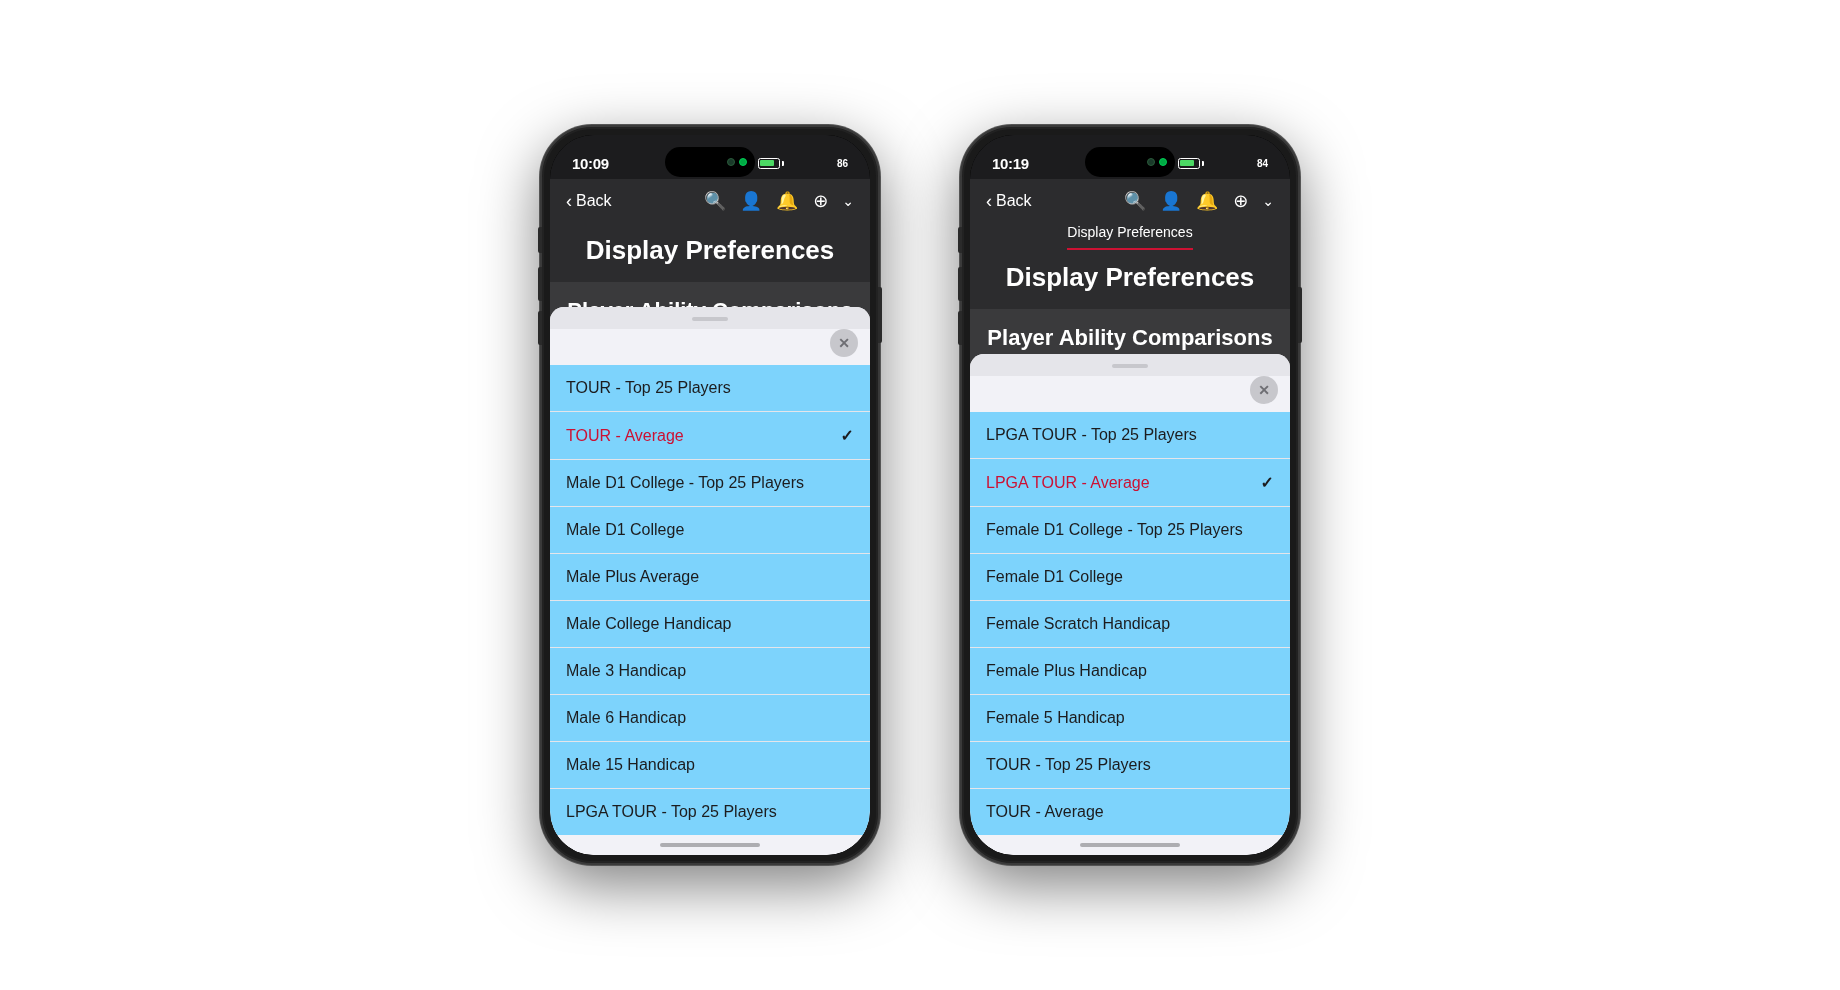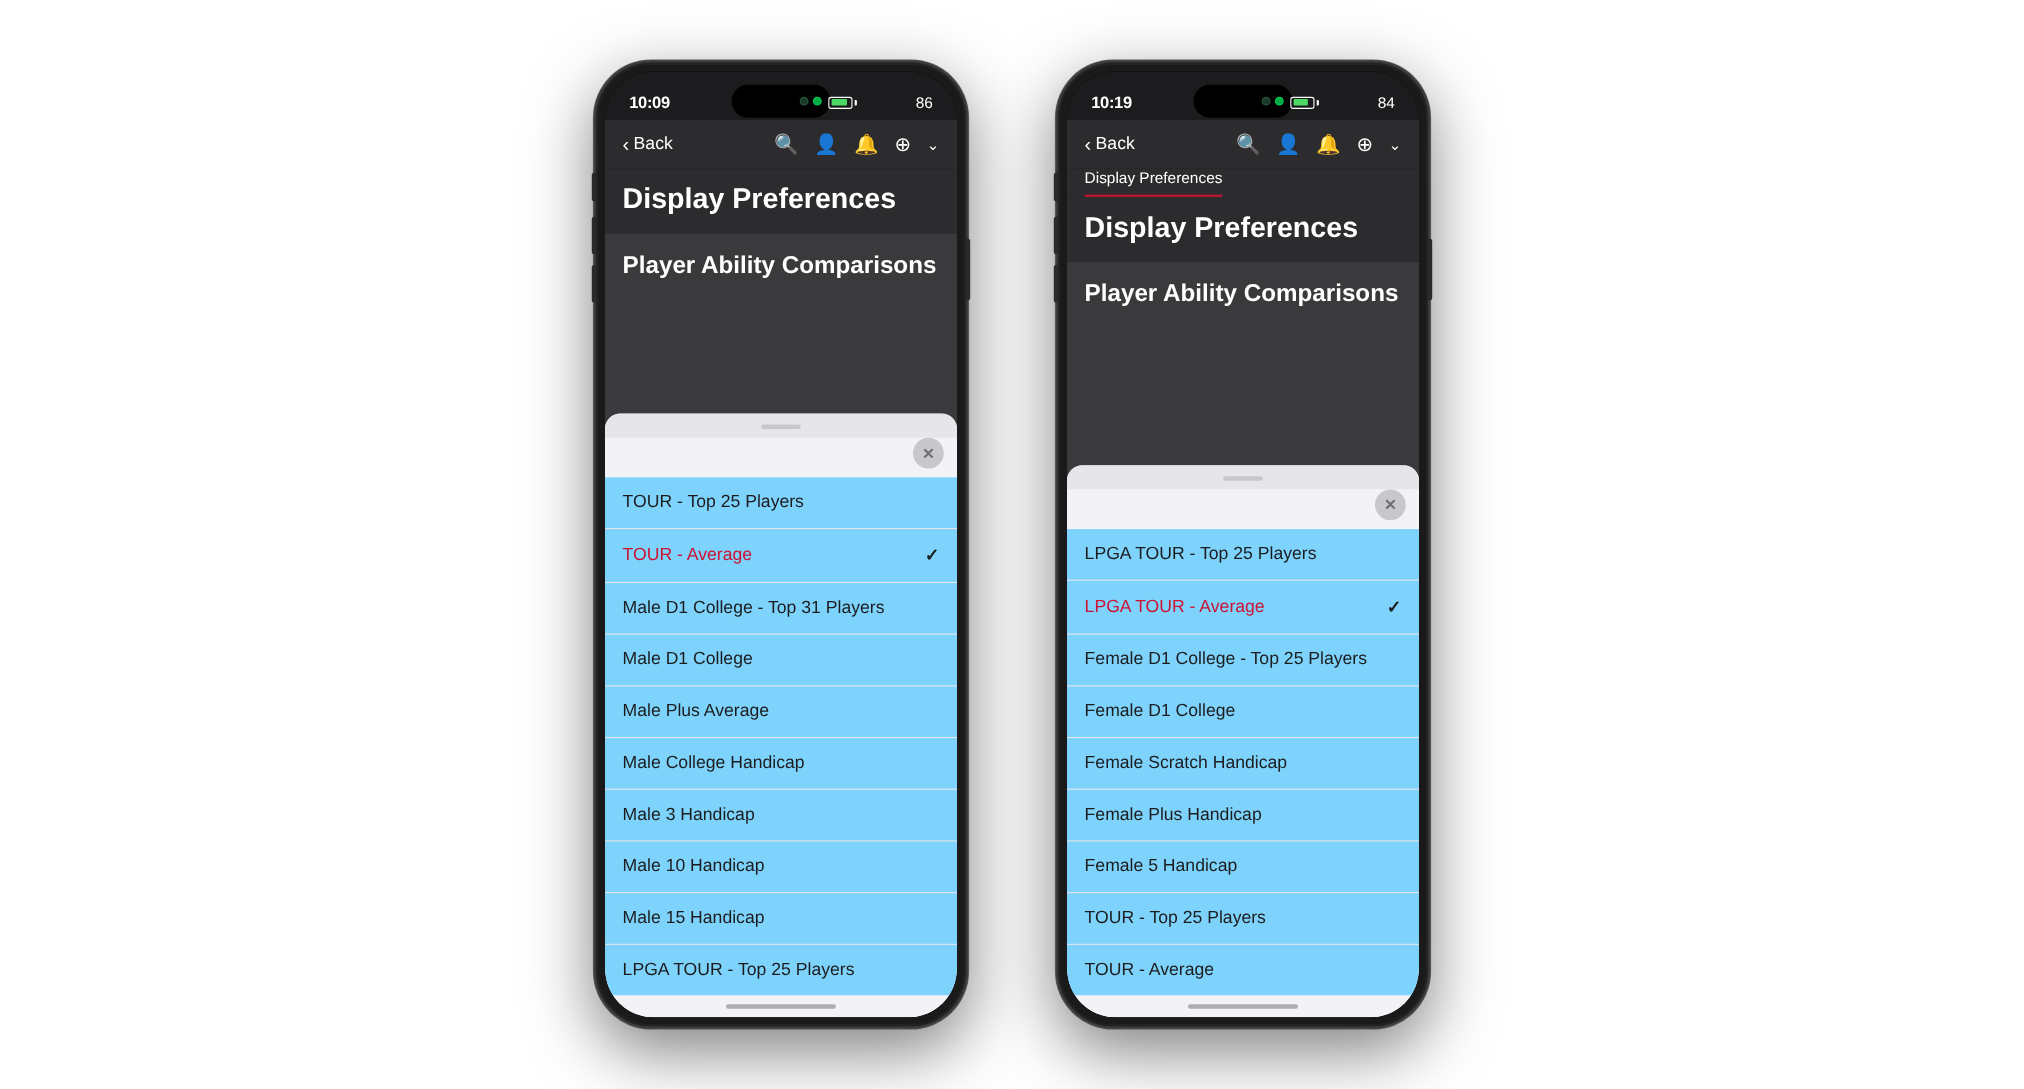--- a/index.html
+++ b/index.html
@@ -10,21 +10,22 @@
       display: flex;
       justify-content: center;
       align-items: center;
       gap: 80px;
       font-family: -apple-system, BlinkMacSystemFont, 'SF Pro Display', 'Helvetica Neue', Arial, sans-serif;
     }
 
     .phone-wrapper {
       position: relative;
       width: 340px;
-      height: 880px;
+      height: 740px;
+      text-align: center;
     }
 
     .phone-body {
       position: absolute;
       inset: 0;
       background: #1a1a1a;
       border-radius: 52px;
       border: 2px solid #3a3a3a;
       box-shadow: 0 0 0 1px #555, inset 0 0 0 2px #222, 0 20px 60px rgba(0,0,0,0.5);
     }
@@ -108,22 +109,22 @@
       background: #4cd964;
       border-radius: 1px;
     }
     .battery-tip {
       width: 2px;
       height: 5px;
       background: #fff;
       border-radius: 0 1px 1px 0;
     }
     .battery-text {
-      font-size: 14px;
-      font-weight: 400;
+      font-size: 10px;
+      font-weight: 700;
       color: #fff;
       padding-left: 48px;
     }
 
     
     .dynamic-island {
       position: absolute;
       top: 12px;
       left: 50%;
       transform: translateX(-50%);
@@ -400,36 +401,36 @@
           </div>
           <div class="sheet-list" id="sheet-list-left">
               <div class="sheet-item">
                 <span>TOUR - Top 25 Players</span>
               </div>
               <div class="sheet-item selected">
                 <span>TOUR - Average</span>
                 <span class="checkmark">✓</span>
               </div>
               <div class="sheet-item">
-                <span>Male D1 College - Top 31 Players</span>
+                <span>Male D1 College - Top 25 Players</span>
               </div>
               <div class="sheet-item">
                 <span>Male D1 College</span>
               </div>
               <div class="sheet-item">
                 <span>Male Plus Average</span>
               </div>
               <div class="sheet-item">
                 <span>Male College Handicap</span>
               </div>
               <div class="sheet-item">
                 <span>Male 3 Handicap</span>
               </div>
               <div class="sheet-item">
-                <span>Male 10 Handicap</span>
+                <span>Male 6 Handicap</span>
               </div>
               <div class="sheet-item">
                 <span>Male 15 Handicap</span>
               </div>
               <div class="sheet-item">
                 <span>LPGA TOUR - Top 25 Players</span>
               </div>
             </div>
           <div class="home-indicator">
             <div class="home-bar"></div>

